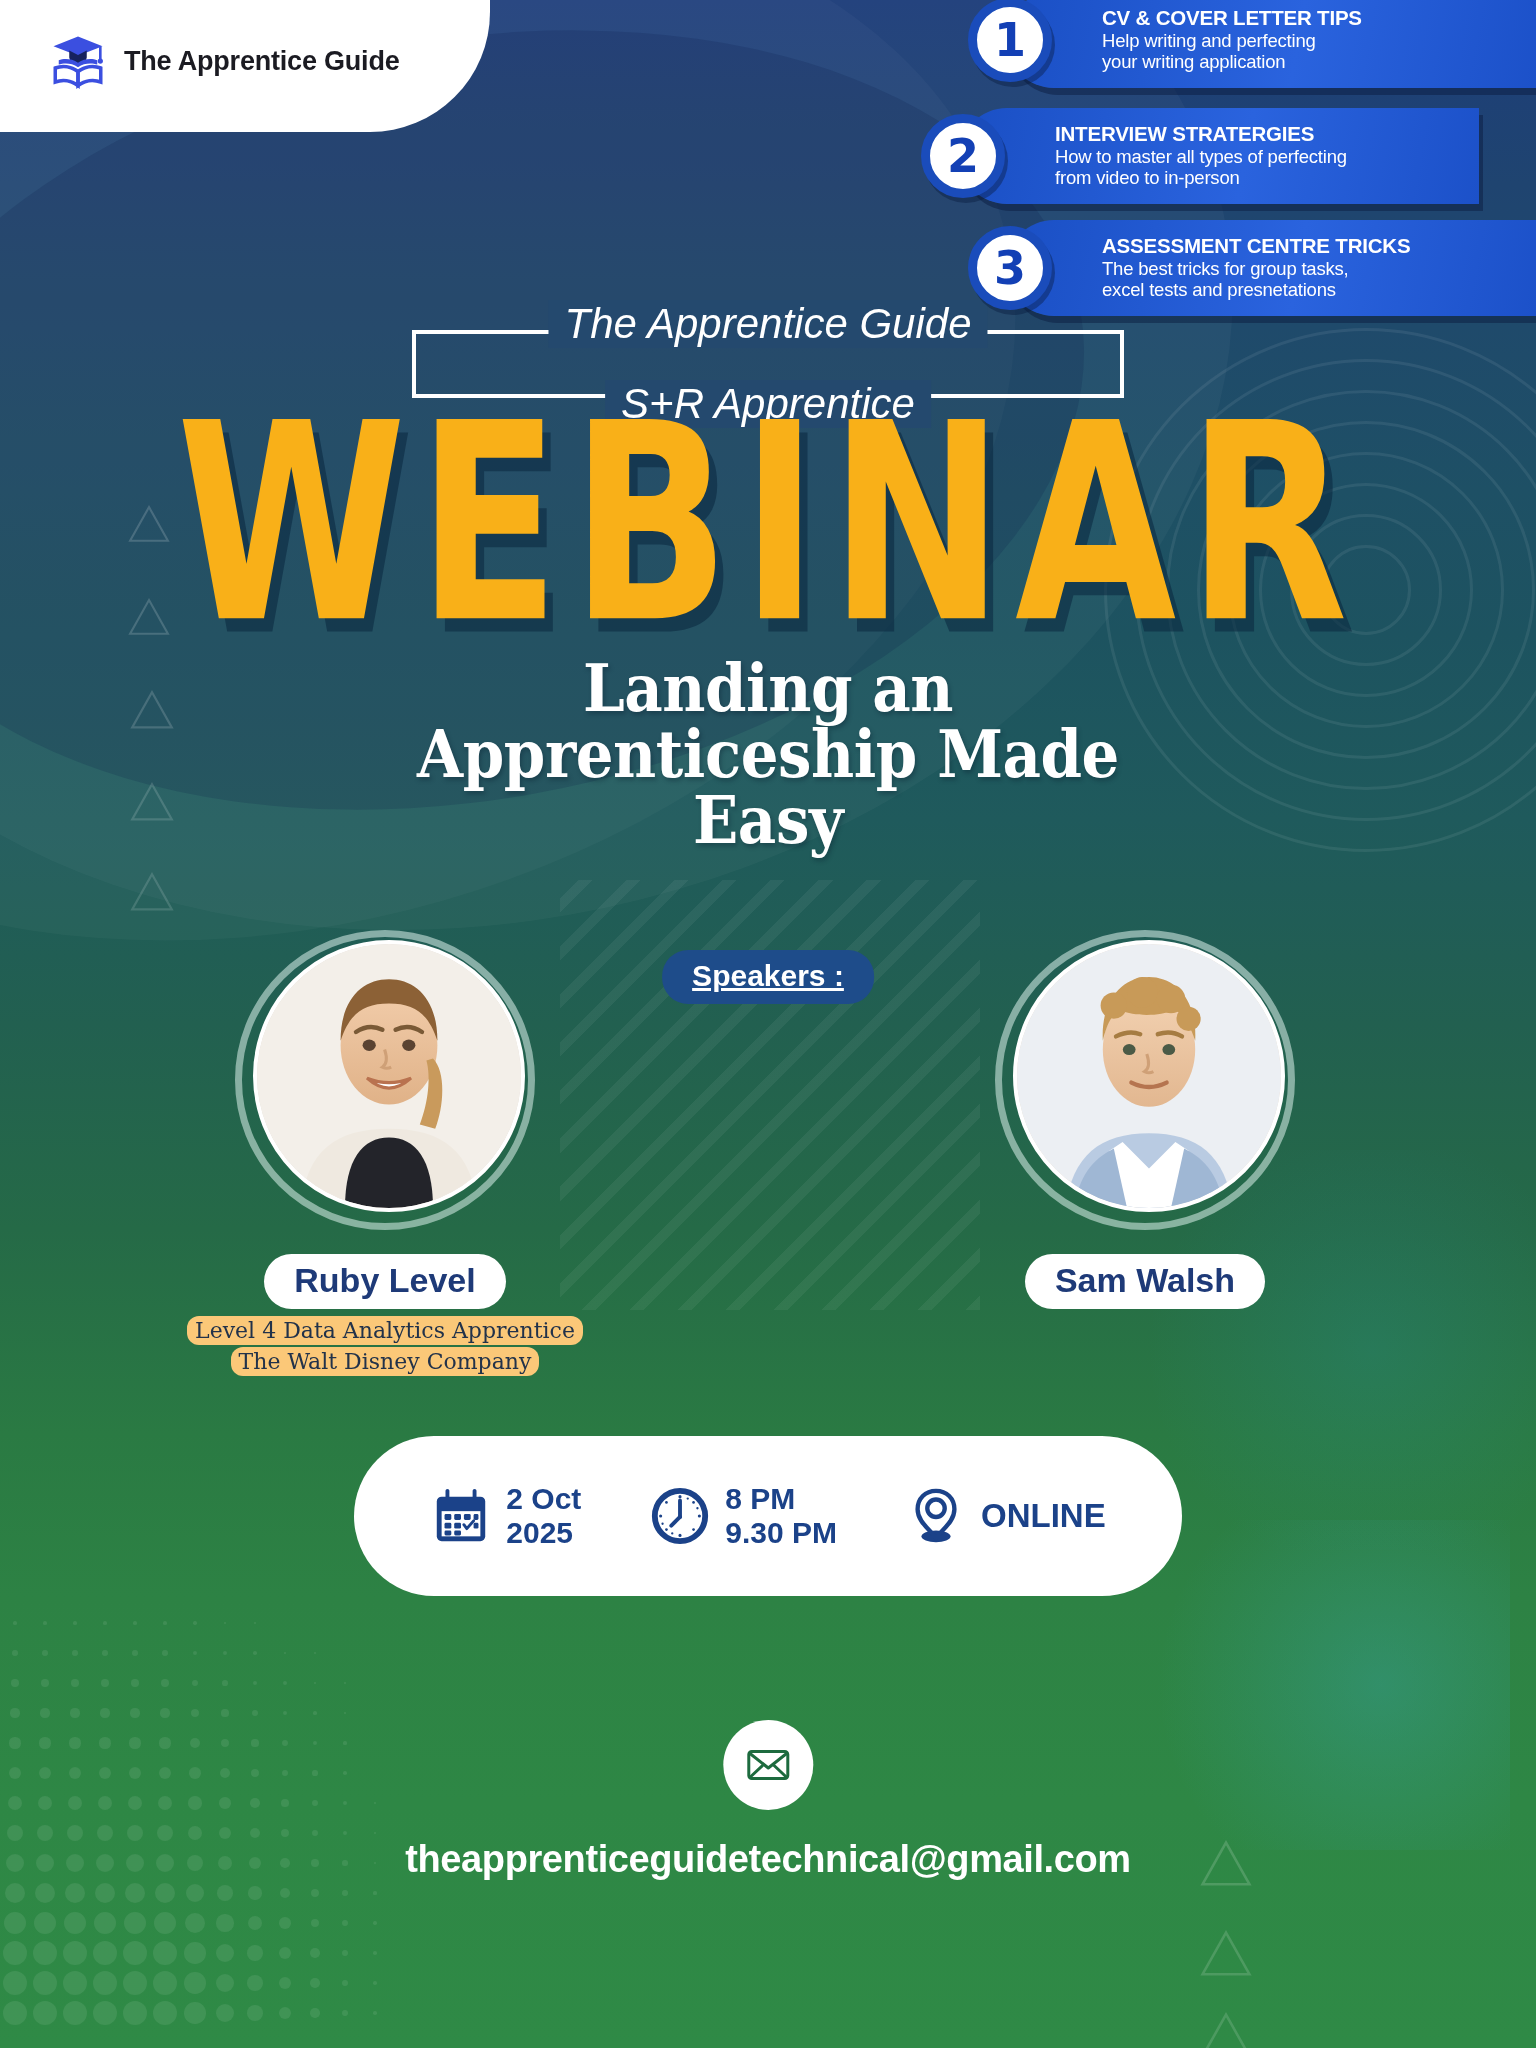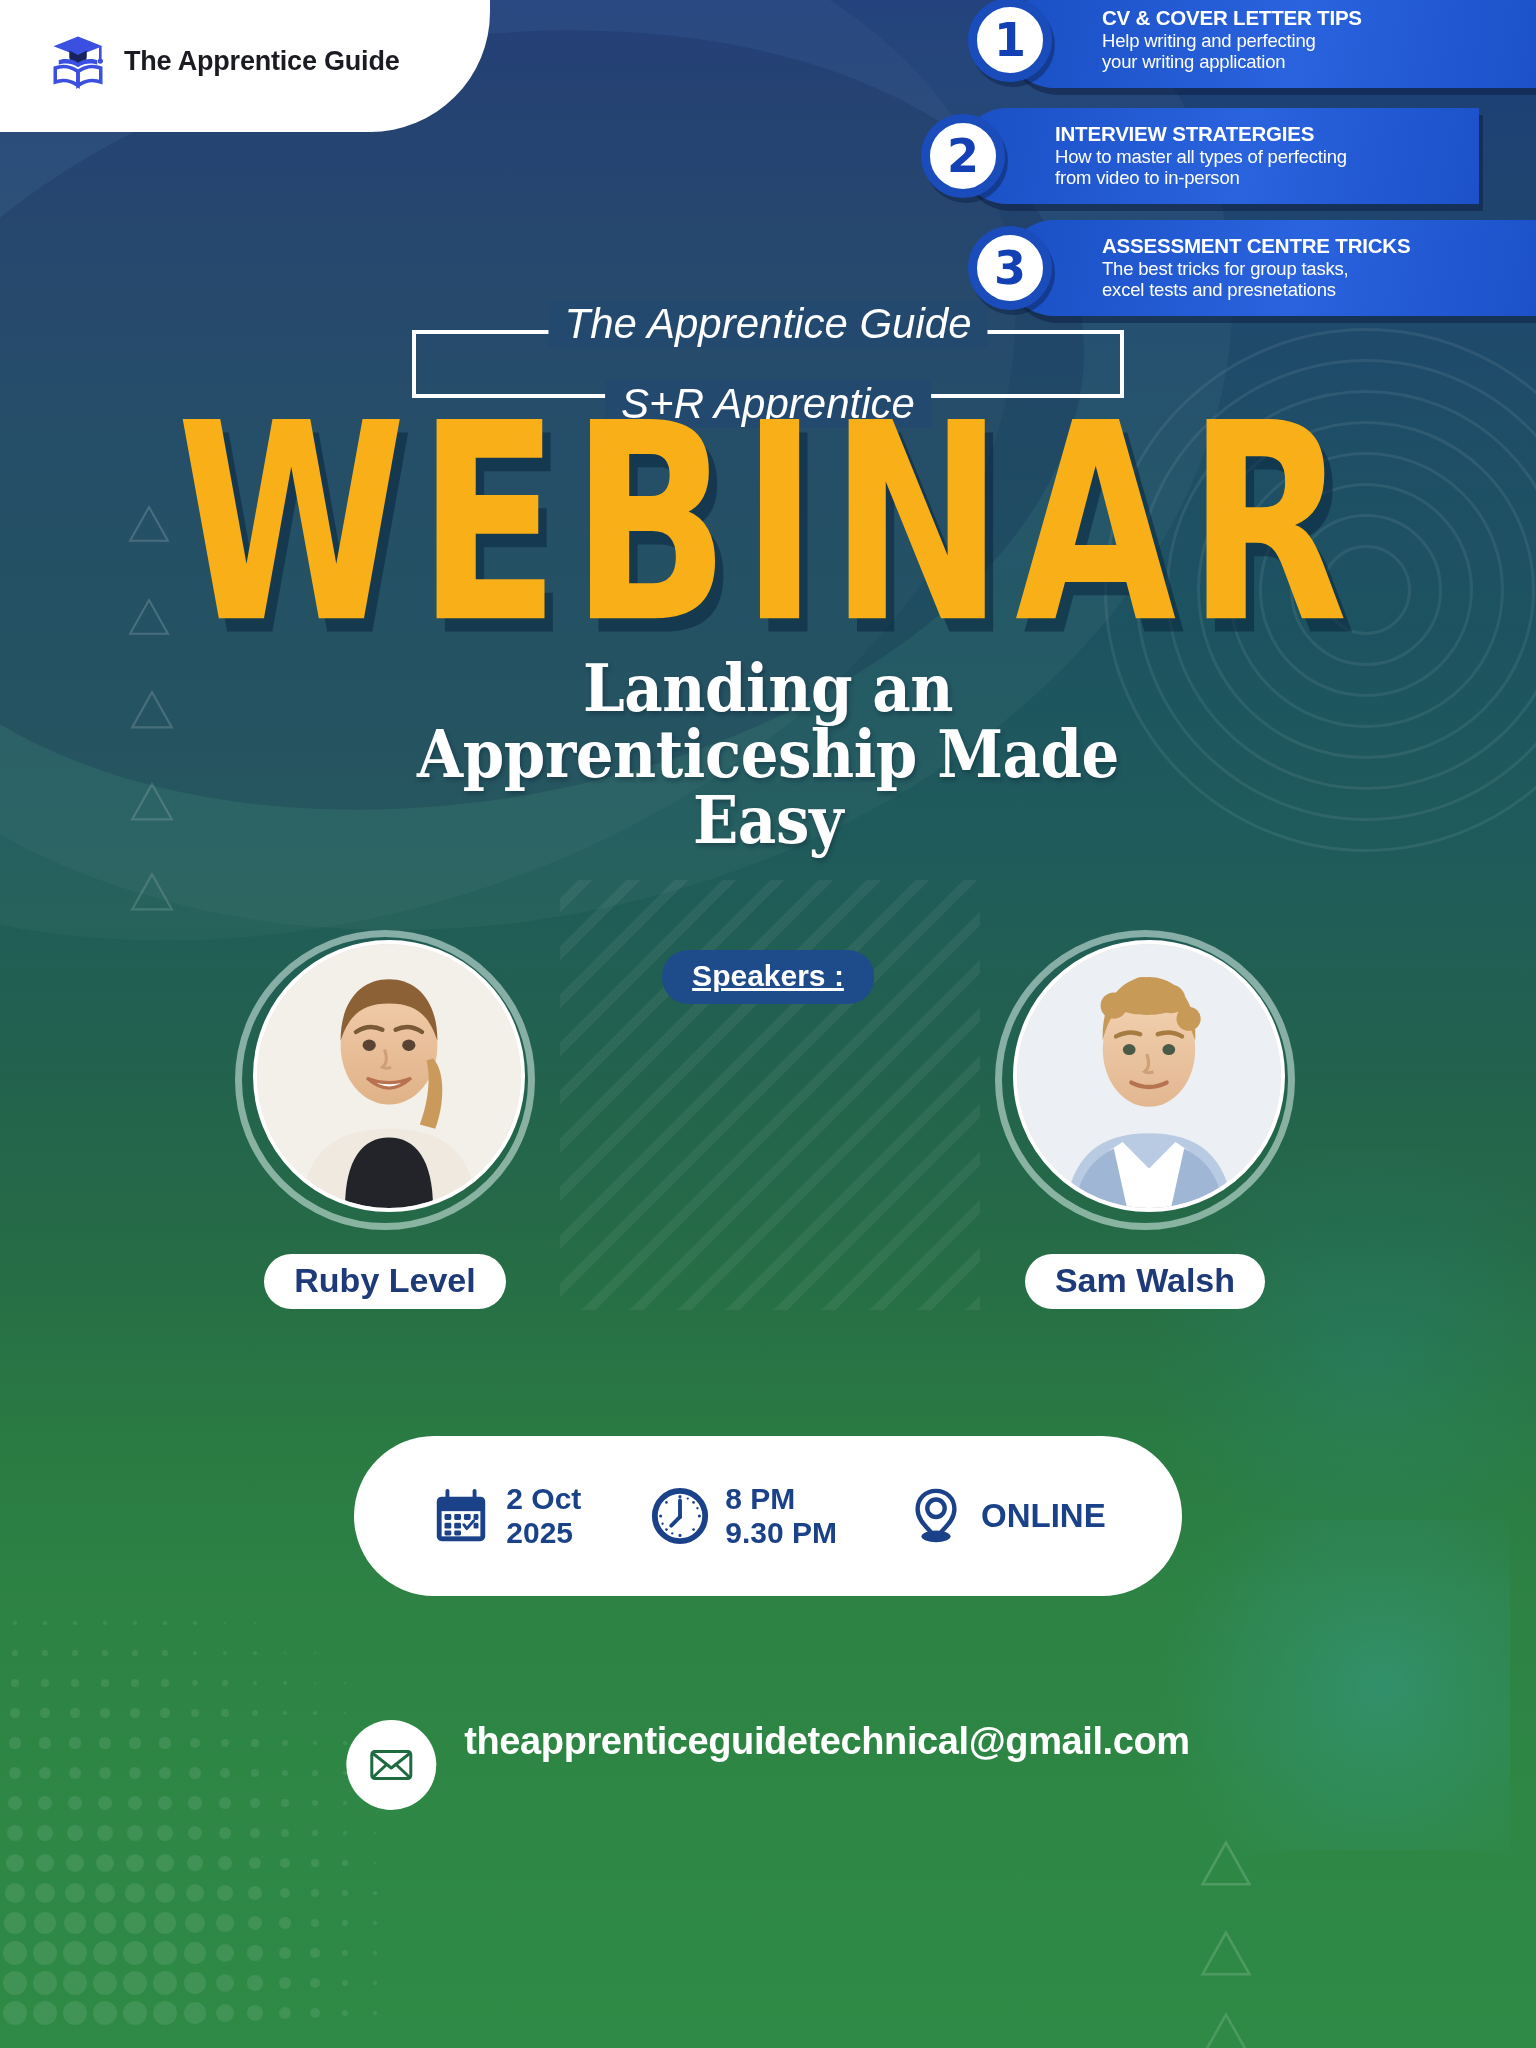--- a/index.html
+++ b/index.html
@@ -349,22 +349,24 @@
     white-space: nowrap;
   }
   .detail-text.one-line { font-size: 33px; }
 
   
   .email-row {
     position: absolute;
     left: 50%; top: 1720px;
     transform: translateX(-50%);
     display: flex;
+    align-items: center;
     gap: 28px;
     z-index: 5;
+    flex-direction: column;
   }
   .email-badge {
     width: 90px; height: 90px;
     border-radius: 50%;
     background: #ffffff;
     display: flex;
     align-items: center;
     justify-content: center;
     flex: 0 0 90px;
   }
@@ -705,20 +707,24 @@
             <ellipse cx="69" cy="46" rx="3" ry="2.6" fill="#5a4332"></ellipse>
             <path d="M45 40 q6 -4 12 -1" stroke="#7a5a36" stroke-width="2" fill="none" stroke-linecap="round"></path>
             <path d="M63 39 q6 -3 12 1" stroke="#7a5a36" stroke-width="2" fill="none" stroke-linecap="round"></path>
             <path d="M50 61 q10 9 20 0 q-10 4 -20 0 z" fill="#ffffff" stroke="#b9724f" stroke-width="1.4"></path>
             <path d="M58 48 q2 6 -1 8 q2 1 4 0" stroke="#cfa077" stroke-width="1.4" fill="none"></path>
           </g>
         </svg>
       </div>
     </div>
     <div class="name-pill">Ruby Level</div>
+    <div class="role">
+      <b>Level 4 Data Analytics Apprentice</b><br>
+      <b>The Walt Disney Company</b>
+    </div>
   </div>
 
   <div class="speaker speaker-right">
     <div class="avatar-wrap">
       <div class="avatar-ring-outer"></div>
       <div class="avatar-ring-inner"></div>
       <div class="avatar-photo">
         <svg viewBox="0 0 120 120" aria-hidden="true">
           <defs>
             <clipPath id="c2">

